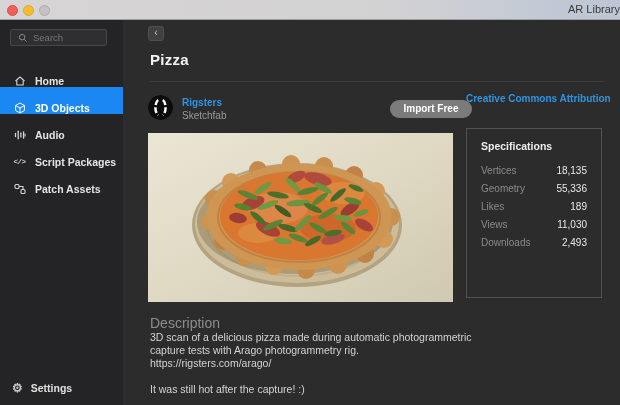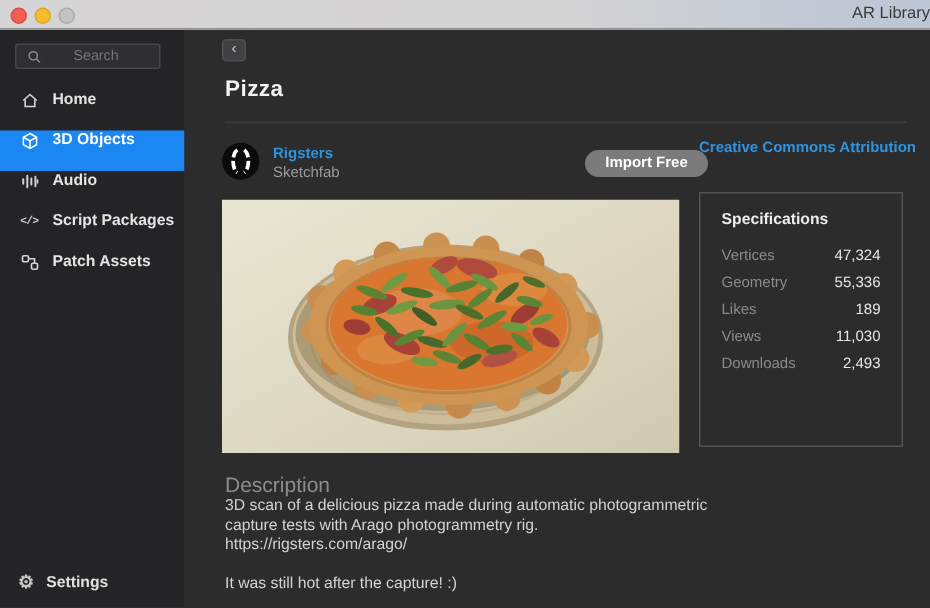--- a/index.html
+++ b/index.html
@@ -18,26 +18,26 @@
   .tl-min   { left:23px; background:#f8bd2f; border:1px solid #e0a621; }
   .tl-max   { left:39px; background:#c3c3c3; border:1px solid #ababab; }
 
   
   .body { position:absolute; top:20px; left:0; width:620px; height:385px; display:flex; }
 
   
   .sidebar { position:relative; width:123px; height:385px; background:#242426; flex-shrink:0; }
   .search-box { position:absolute; top:9px; left:10px; width:97px; height:17px;
     background:#2f2f31; border:1px solid #47474a; border-radius:2px;
-    display:flex; align-items:center; padding:0 5px; gap:20px; }
+    display:flex; align-items:center; padding:0 5px; gap:4px; }
   .search-box input { flex:1; min-width:0; background:transparent; border:none; outline:none;
     font-family:inherit; font-size:9.5px; color:#c9c9c9; }
   .search-box input::placeholder { color:#767679; }
   .nav { position:absolute; top:40px; left:0; width:123px; }
-  .nav-item { height:27px; display:flex; align-items:flex-start; padding-left:13px; gap:9px;
+  .nav-item { height:27px; display:flex; align-items:flex-end; padding-left:13px; gap:9px;
     font-size:10.5px; font-weight:600; color:#e4e4e4; cursor:default; }
   .nav-item.selected { background:#1b87f3; color:#fff; }
   .icn { width:13px; height:13px; display:flex; align-items:center; justify-content:center;
     flex-shrink:0; }
   .icn-code { font-size:7.5px; font-weight:700; color:#cfcfcf; letter-spacing:-0.5px;
     font-family:"Liberation Mono", monospace; }
   .settings-row { position:absolute; bottom:6px; left:0; width:123px; height:22px;
     display:flex; align-items:center; padding-left:12px; gap:8px;
     font-size:10.5px; font-weight:600; color:#e0e0e0; }
   .gear-glyph { font-size:12px; color:#c8c8c8; line-height:1; }
@@ -271,21 +271,21 @@
             <ellipse cx="208" cy="55" rx="8" ry="2.6" transform="rotate(22 208 55)" fill="#4c7029"></ellipse>
             <ellipse cx="172" cy="66" rx="10" ry="3" transform="rotate(-38 172 66)" fill="#5d8434"></ellipse>
           </g>
         </svg>
       </div>
 
       <div class="specs">
         <div class="specs-title">Specifications</div>
         <div class="spec-row">
           <span class="spec-label">Vertices</span>
-          <span class="spec-value">47,324</span>
+          <span class="spec-value">18,135</span>
         </div>
         <div class="spec-row">
           <span class="spec-label">Geometry</span>
           <span class="spec-value">55,336</span>
         </div>
         <div class="spec-row">
           <span class="spec-label">Likes</span>
           <span class="spec-value">189</span>
         </div>
         <div class="spec-row">

